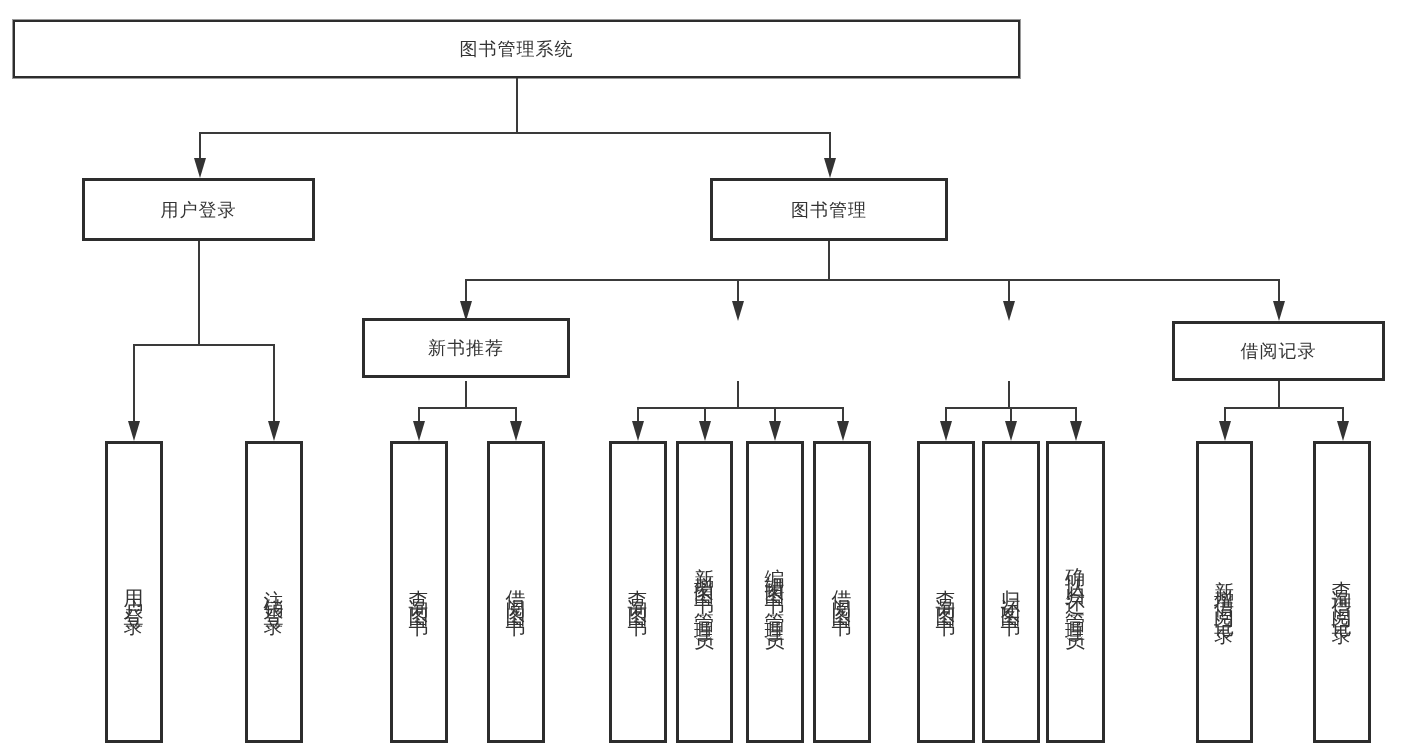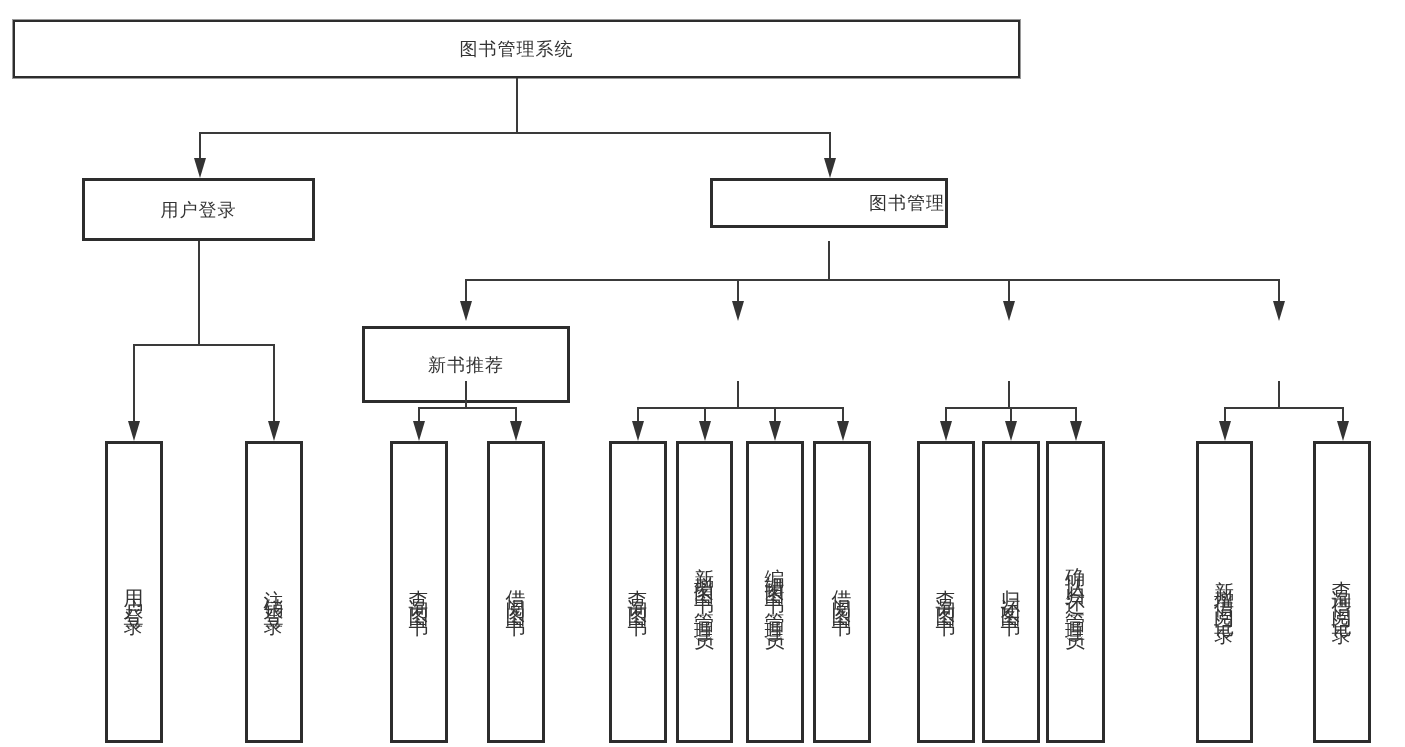--- a/index.html
+++ b/index.html
@@ -61,21 +61,21 @@
   <div class="vl" style="left:516px;top:70px;height:54px;"></div>
   <div class="hl" style="left:199px;top:124px;width:632px;"></div>
   <div class="vl" style="left:199px;top:124px;height:28px;"></div>
   <div class="ah" style="left:194px;top:150px;"></div>
   <div class="vl" style="left:829px;top:124px;height:28px;"></div>
   <div class="ah" style="left:824px;top:150px;"></div>
 
   <div class="node node-h" style="left:82px;top:170px;width:233px;height:63px;">
     <span>用户登录</span>
   </div>
-  <div class="node node-h" style="left:710px;top:170px;width:238px;height:50px;justify-content:flex-end;">
+  <div class="node node-h" style="left:710px;top:170px;width:238px;height:63px;">
     <span>图书管理</span>
   </div>
 
   <div class="vl" style="left:198px;top:233px;height:103px;"></div>
   <div class="hl" style="left:133px;top:336px;width:142px;"></div>
   <div class="vl" style="left:133px;top:336px;height:77px;"></div>
   <div class="ah" style="left:128px;top:413px;"></div>
   <div class="vl" style="left:273px;top:336px;height:77px;"></div>
   <div class="ah" style="left:268px;top:413px;"></div>
 
@@ -83,22 +83,25 @@
   <div class="hl" style="left:465px;top:271px;width:814px;"></div>
   <div class="vl" style="left:465px;top:271px;height:22px;"></div>
   <div class="ah" style="left:460px;top:293px;"></div>
   <div class="vl" style="left:737px;top:271px;height:22px;"></div>
   <div class="ah" style="left:732px;top:293px;"></div>
   <div class="vl" style="left:1008px;top:271px;height:22px;"></div>
   <div class="ah" style="left:1003px;top:293px;"></div>
   <div class="vl" style="left:1278px;top:271px;height:22px;"></div>
   <div class="ah" style="left:1273px;top:293px;"></div>
 
-  <div class="node node-h" style="left:362px;top:318px;width:208px;height:77px;">
+  <div class="node node-h" style="left:362px;top:310px;width:208px;height:60px;">
     <span>新书推荐</span>
+  </div>
+  <div class="node node-h" style="left:1172px;top:313px;width:213px;height:60px;">
+    <span>借阅记录</span>
   </div>
 
   <div class="vl" style="left:465px;top:373px;height:26px;"></div>
   <div class="hl" style="left:418px;top:399px;width:98px;"></div>
   <div class="vl" style="left:418px;top:399px;height:14px;"></div>
   <div class="ah" style="left:413px;top:413px;"></div>
   <div class="vl" style="left:515px;top:399px;height:14px;"></div>
   <div class="ah" style="left:510px;top:413px;"></div>
 
   <div class="vl" style="left:737px;top:373px;height:26px;"></div>

